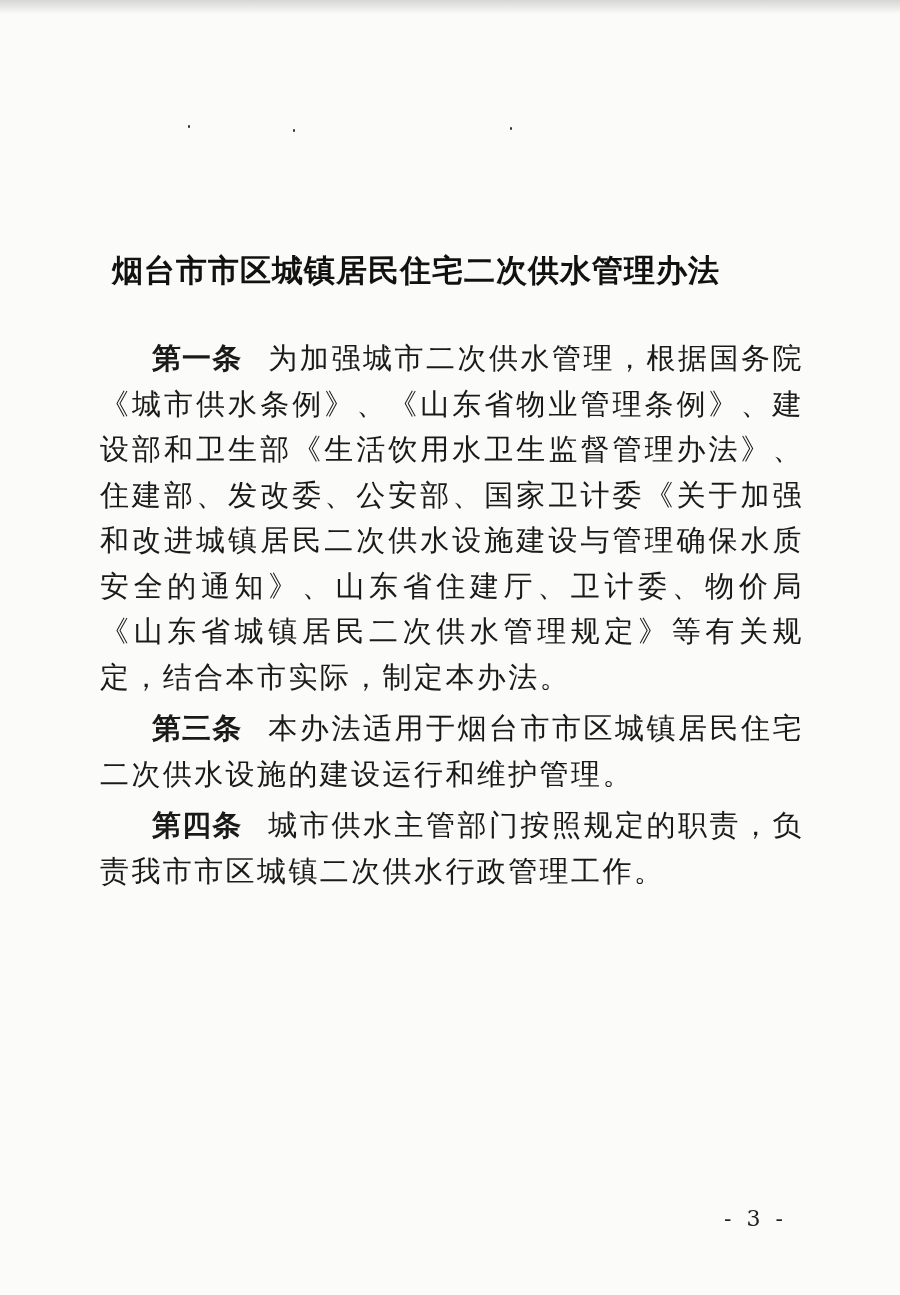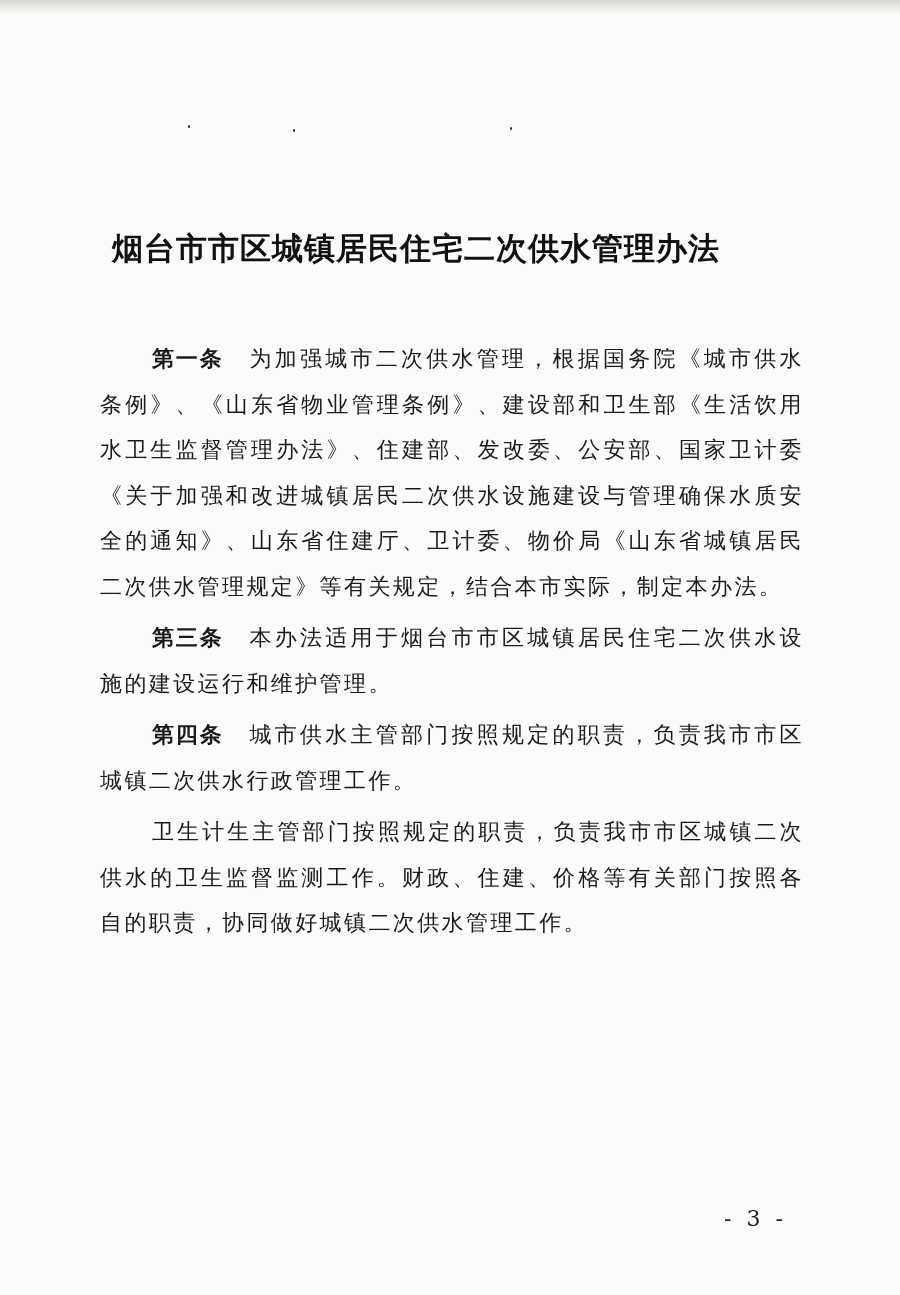--- a/index.html
+++ b/index.html
@@ -23,37 +23,37 @@
     }
     .page {
       position: absolute;
       left: 100px;
       top: 0;
       width: 706px;
     }
     .doc-title {
       position: absolute;
       left: 12px;
-      top: 226px;
+      top: 248px;
       width: 690px;
       margin: 0;
       font-family: "DejaVu Sans", "Liberation Sans", sans-serif;
       font-weight: bold;
       font-size: 31px;
       letter-spacing: 1px;
       line-height: 44px;
       white-space: nowrap;
       color: #111;
     }
     .body-text {
       position: absolute;
       left: 0;
       top: 336px;
       width: 704px;
-      font-size: 22px;
+      font-size: 29px;
       line-height: 45.5px;
       letter-spacing: 2.4px;
       text-align: justify;
     }
     .para {
       margin: 0 0 6px 0;
       text-indent: 52px;
     }
     .article-label {
       font-family: "DejaVu Sans", "Liberation Sans", sans-serif;
@@ -85,17 +85,16 @@
 <div class="speck" style="left:293px;top:129px;"></div>
 <div class="speck" style="left:510px;top:127px;"></div>
 
 <div class="page">
   <h1 class="doc-title">烟台市市区城镇居民住宅二次供水管理办法</h1>
 
   <div class="body-text">
     <p class="para"><span class="article-label">第一条</span><span>为加强城市二次供水管理，根据国务院《城市供水条例》、《山东省物业管理条例》、建设部和卫生部《生活饮用水卫生监督管理办法》、住建部、发改委、公安部、国家卫计委《关于加强和改进城镇居民二次供水设施建设与管理确保水质安全的通知》、山东省住建厅、卫计委、物价局《山东省城镇居民二次供水管理规定》等有关规定，结合本市实际，制定本办法。</span></p>
     <p class="para"><span class="article-label">第三条</span><span>本办法适用于烟台市市区城镇居民住宅二次供水设施的建设运行和维护管理。</span></p>
     <p class="para"><span class="article-label">第四条</span><span>城市供水主管部门按照规定的职责，负责我市市区城镇二次供水行政管理工作。</span></p>
-    <p class="para"><span>卫生计生主管部门按照规定的职责，负责我市市区城镇二次供水的卫生监督监测工作。财政、住建、价格等有关部门按照各自的职责，协同做好城镇二次供水管理工作。</span></p>
   </div>
 </div>
 
 <div class="page-number">- 3 -</div>
 
 </body></html>

